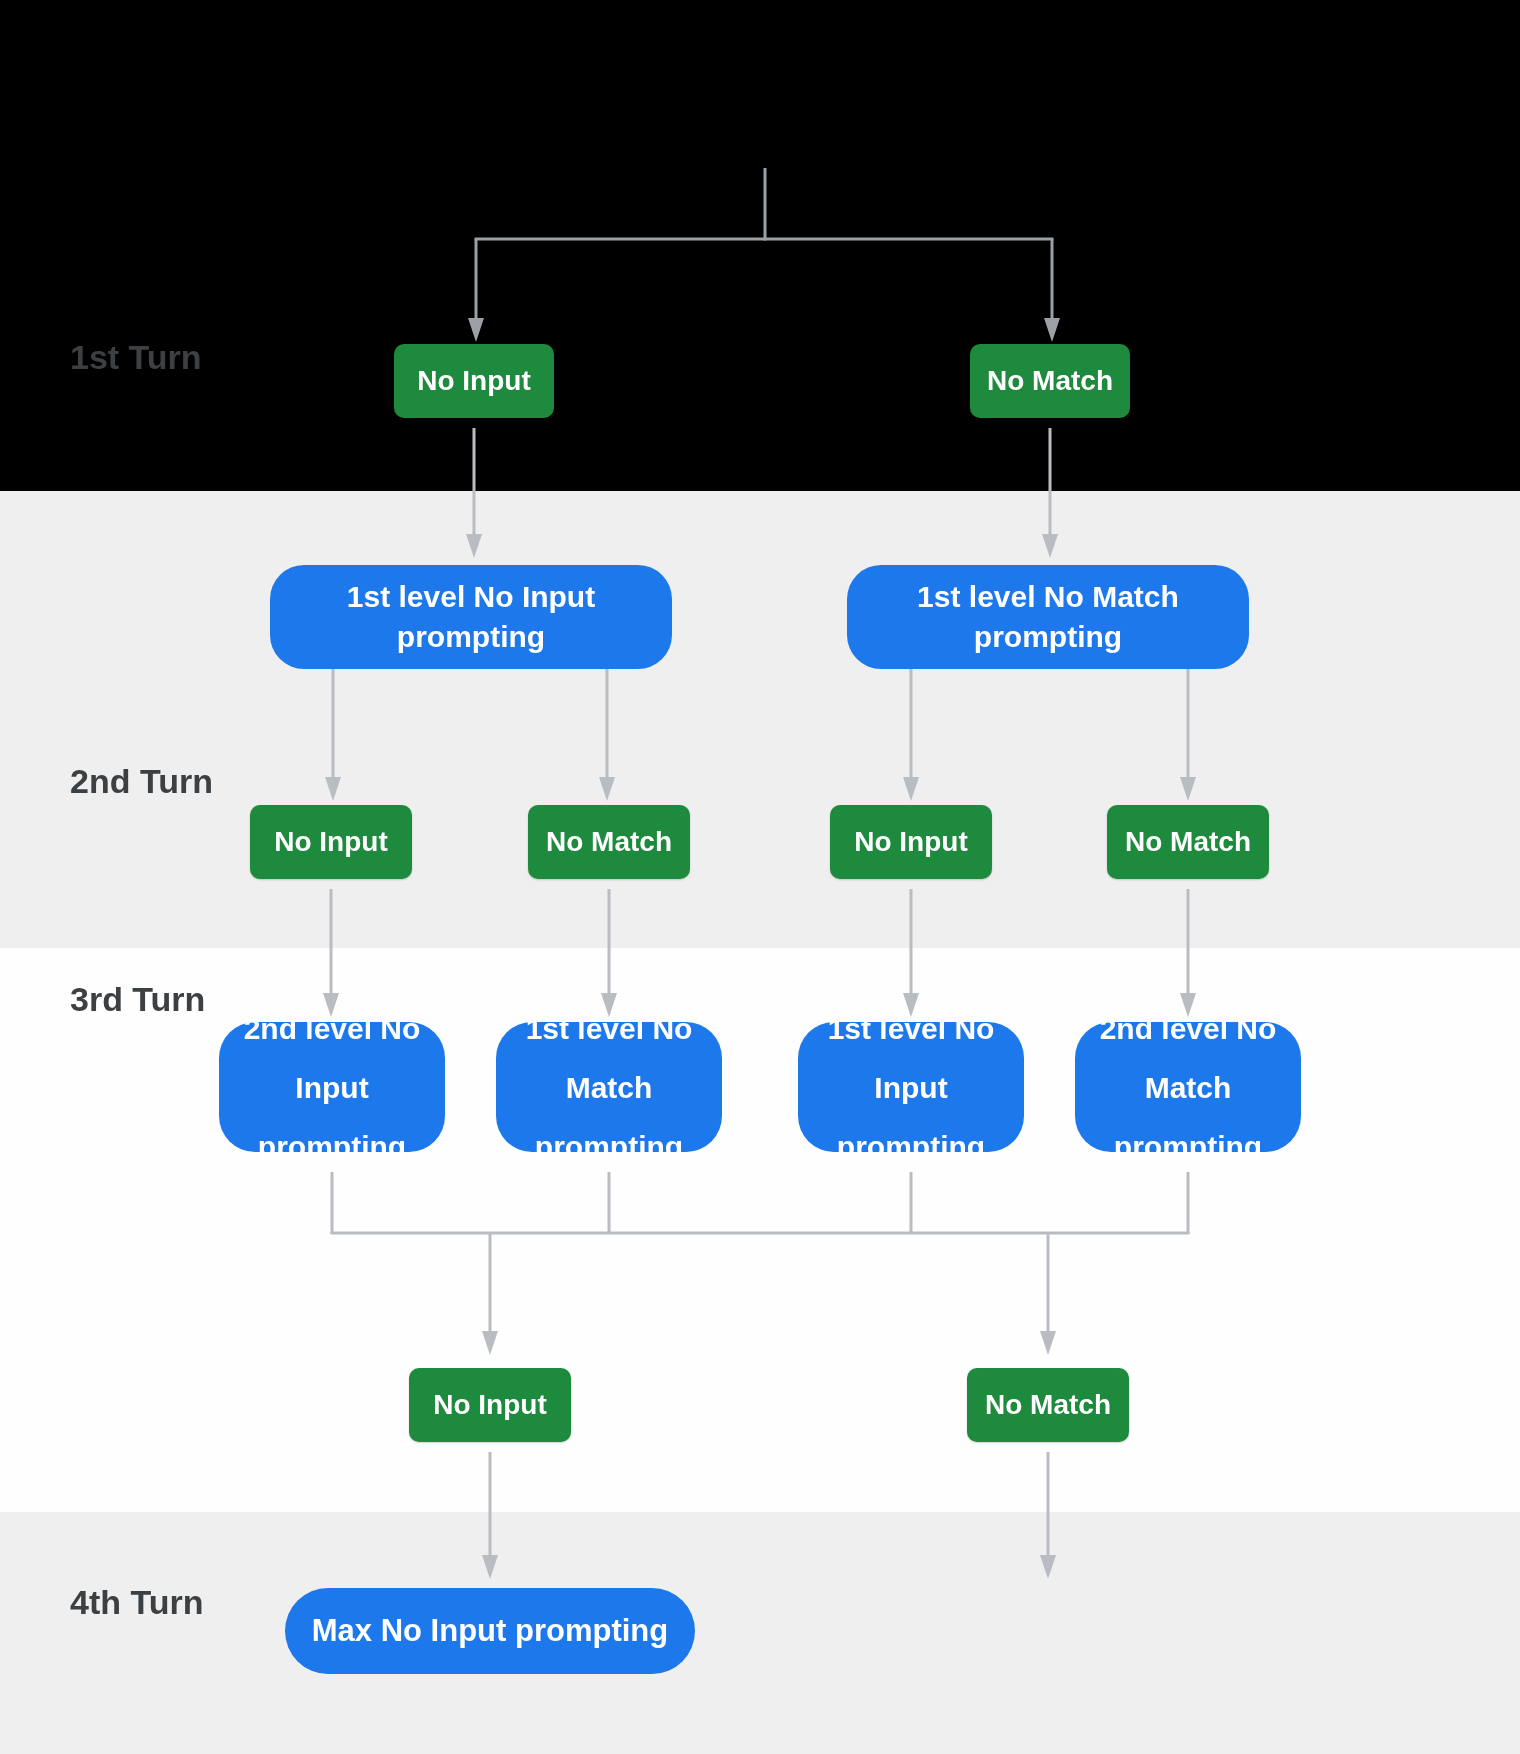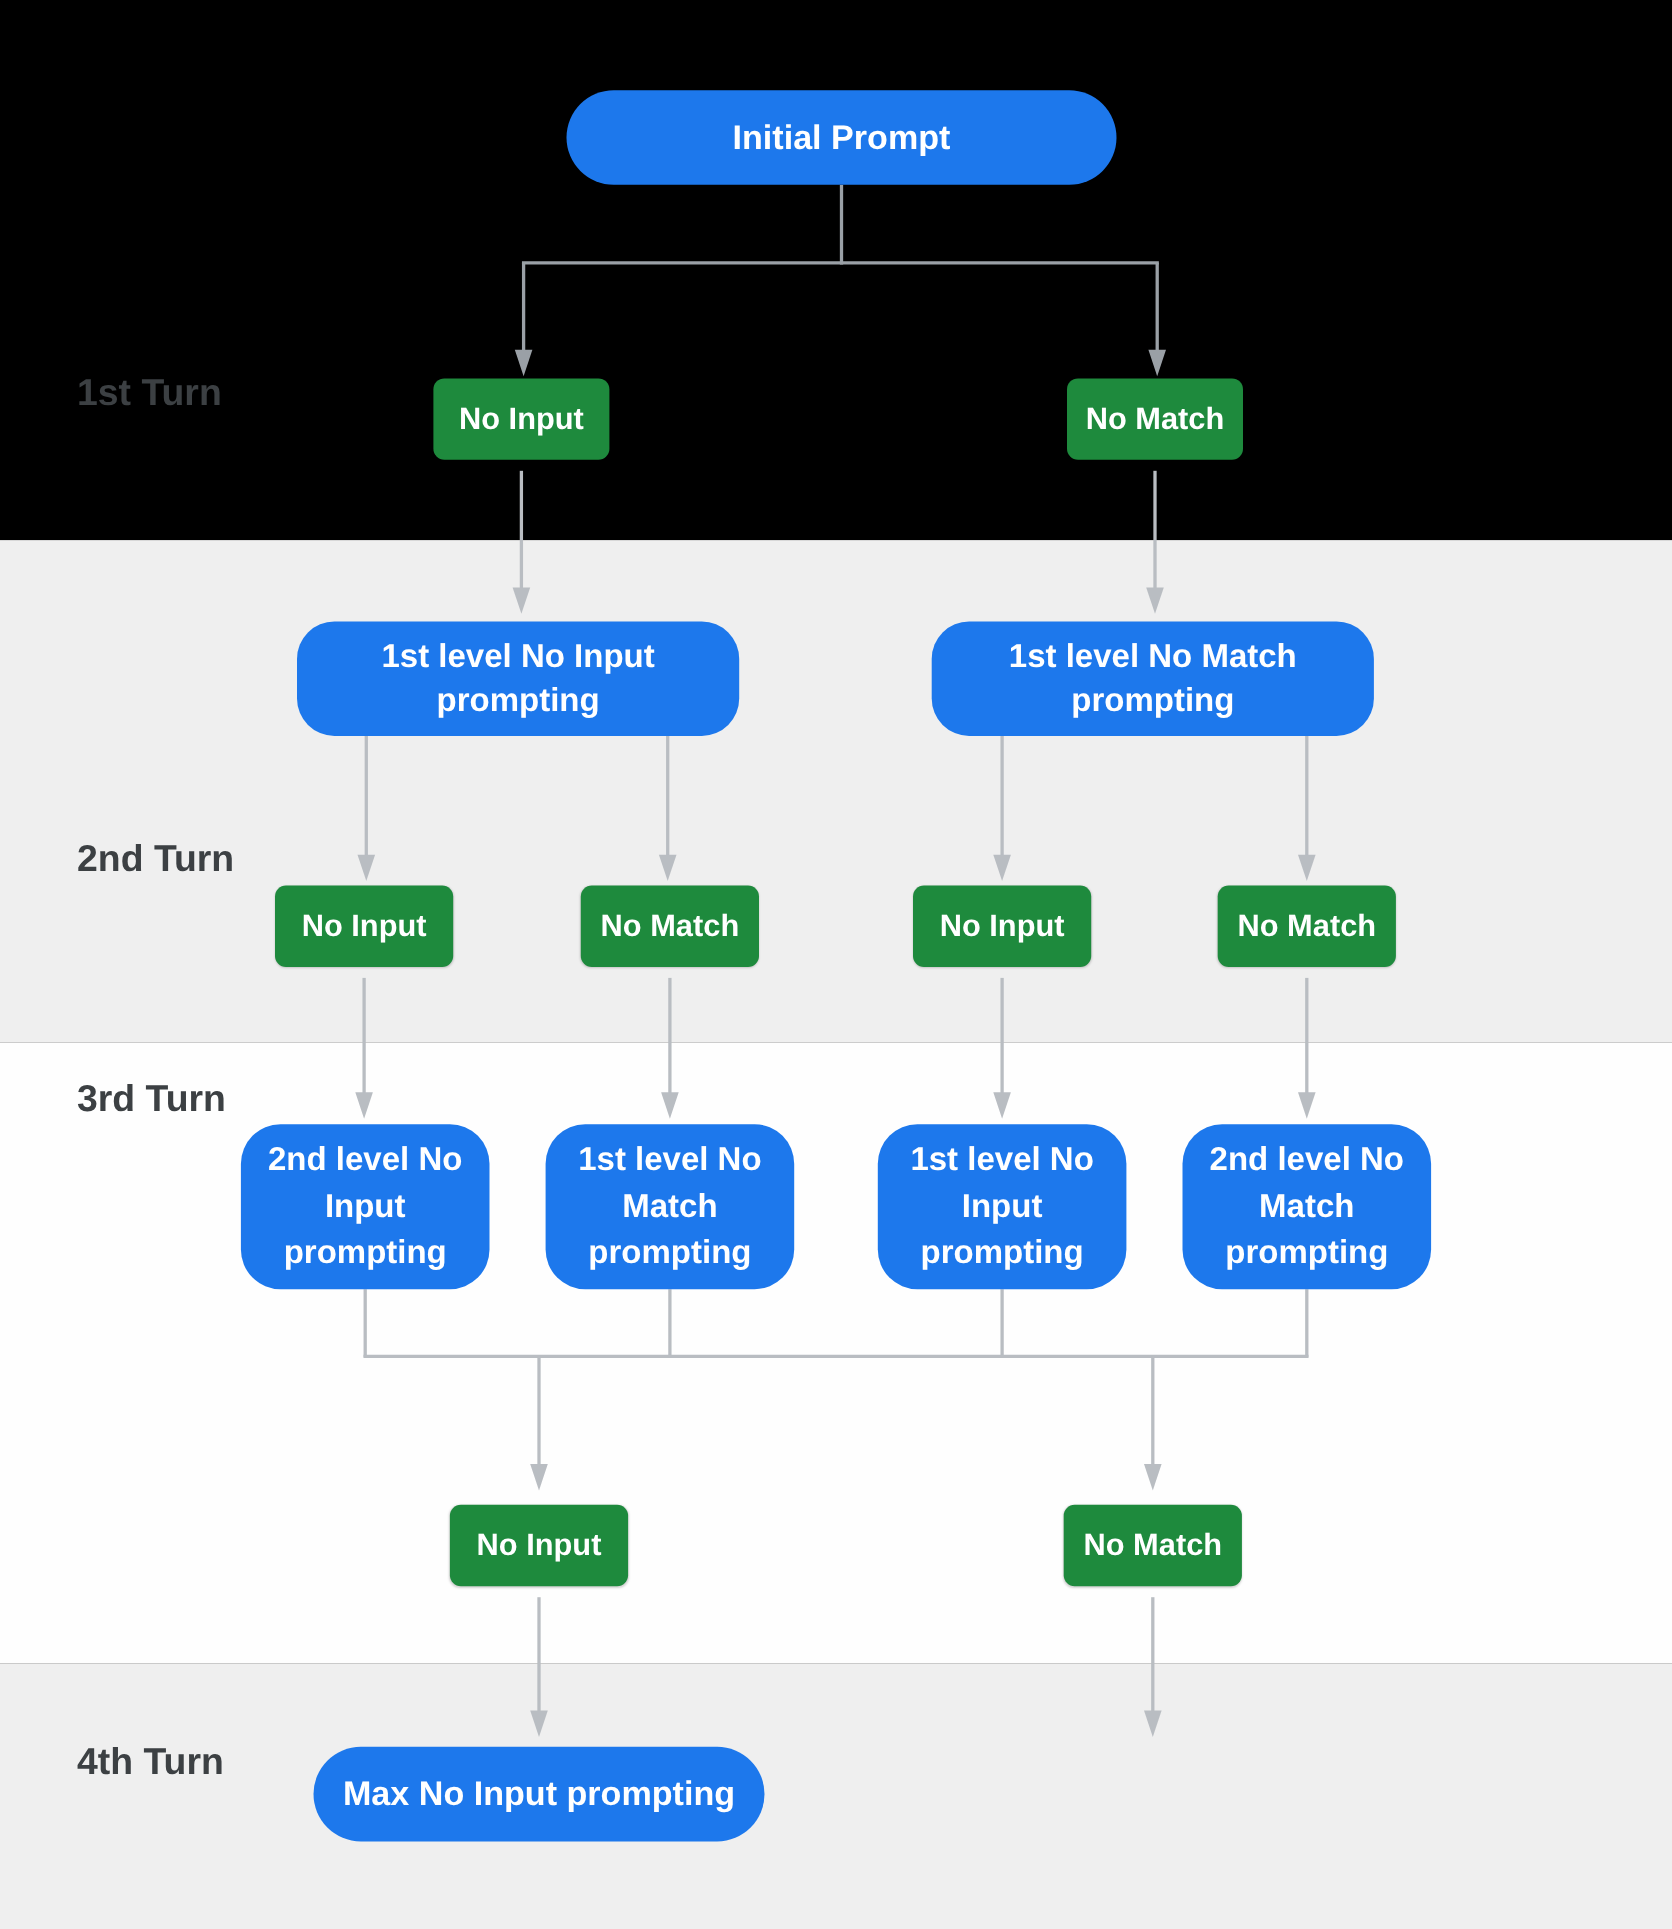--- a/index.html
+++ b/index.html
@@ -26,22 +26,22 @@
 
   .node{
     position:absolute;display:flex;align-items:center;justify-content:center;
     text-align:center;color:#ffffff;font-weight:600;box-sizing:border-box;
   }
   .pill{background:var(--blue);border-radius:43px;font-size:31px;}
   .gbox{background:var(--green);border-radius:10px;font-size:28px;height:74px;width:162px;
         box-shadow:0 1px 2px rgba(0,0,0,.18);}
   .bbox2{background:var(--blue);border-radius:34px;font-size:30px;line-height:40px;
          width:402px;height:104px;padding:0 20px;}
-  .bbox3{background:var(--blue);border-radius:36px;font-size:30px;line-height:42px;
-         width:226px;height:150px;padding:0 12px;}
+  .bbox3{background:var(--blue);border-radius:36px;font-size:30px;line-height:59px;
+         width:226px;height:130px;padding:0 12px;}
   .turn-label{
     position:absolute;left:70px;font-size:34px;font-weight:700;color:var(--label);
     white-space:nowrap;line-height:38px;
   }
 </style>
 </head>
 <body>
 
 <div class="canvas">
 
@@ -108,21 +108,20 @@
       <line class="wire" x1="1048" y1="1452" x2="1048" y2="1557"></line>
       <polygon class="head" points="1040,1555 1056,1555 1048,1579"></polygon>
     </g>
   </svg>
 
   <div class="turn-label" style="top:338px;">1st Turn</div>
   <div class="turn-label" style="top:762px;">2nd Turn</div>
   <div class="turn-label" style="top:980px;">3rd Turn</div>
   <div class="turn-label" style="top:1583px;">4th Turn</div>
 
-  <div class="node pill" style="left:515px;top:82px;width:500px;height:86px;">Initial Prompt</div>
   <div class="node gbox" style="left:394px;top:344px;width:160px;">No Input</div>
   <div class="node gbox" style="left:970px;top:344px;width:160px;">No Match</div>
 
   <div class="node bbox2" style="left:270px;top:565px;">1st level No Input prompting</div>
   <div class="node bbox2" style="left:847px;top:565px;">1st level No Match prompting</div>
 
   <div class="node gbox" style="left:250px;top:805px;">No Input</div>
   <div class="node gbox" style="left:528px;top:805px;">No Match</div>
   <div class="node gbox" style="left:830px;top:805px;">No Input</div>
   <div class="node gbox" style="left:1107px;top:805px;">No Match</div>

